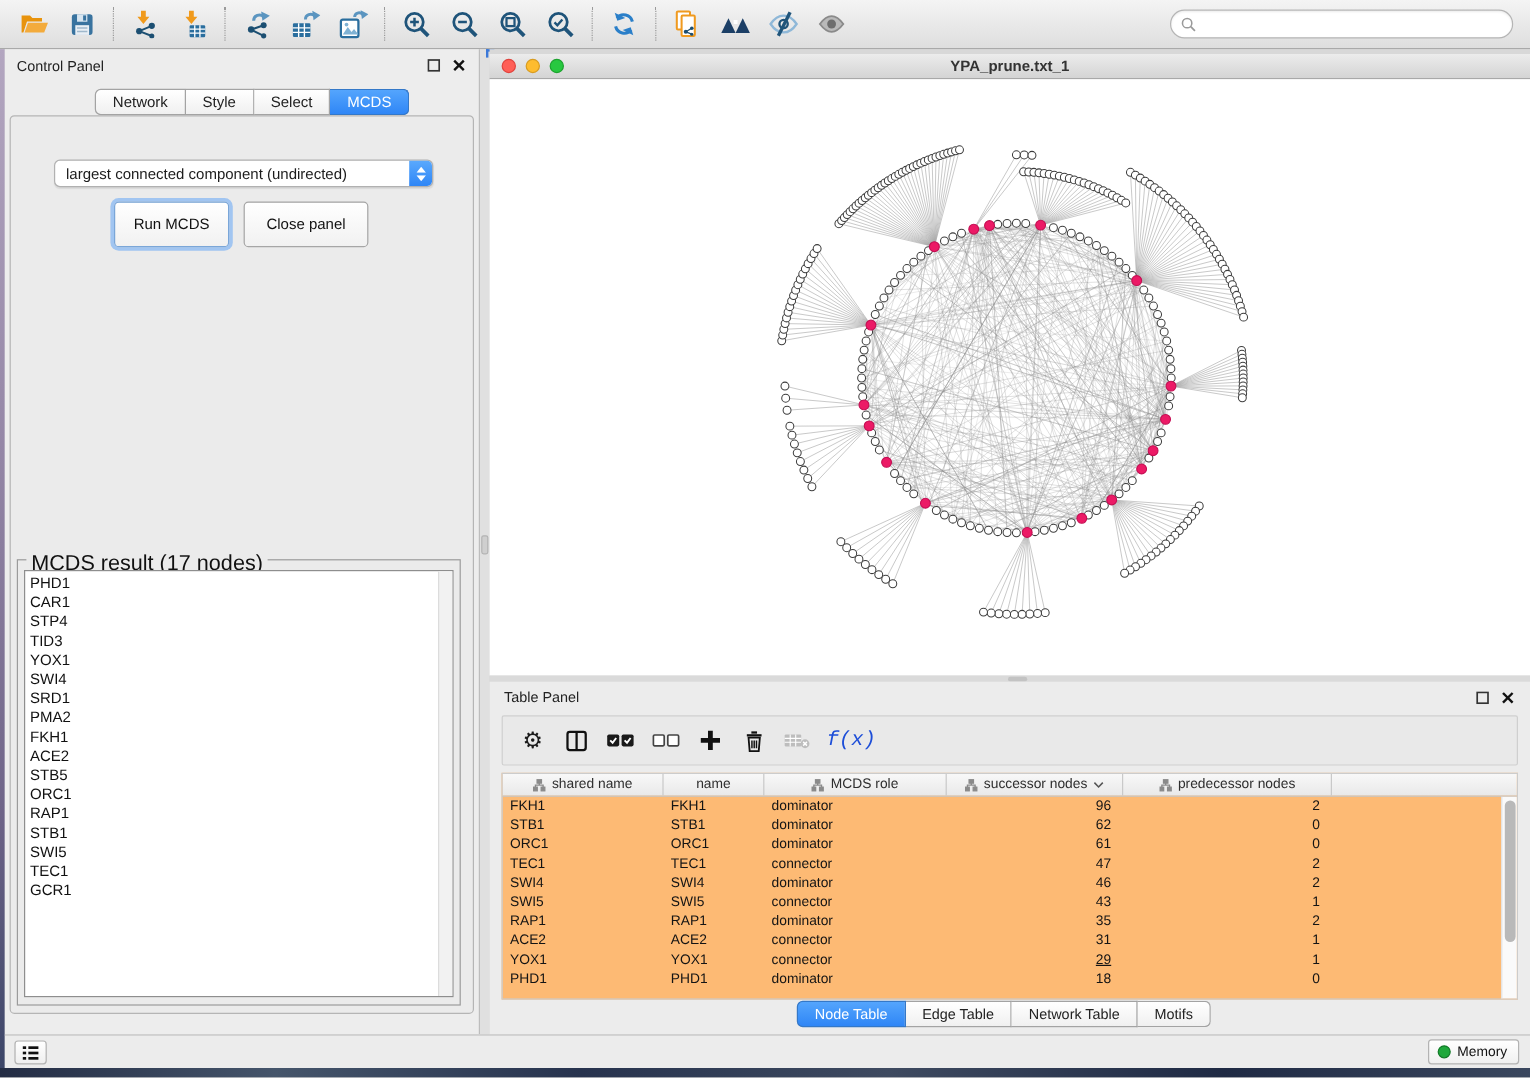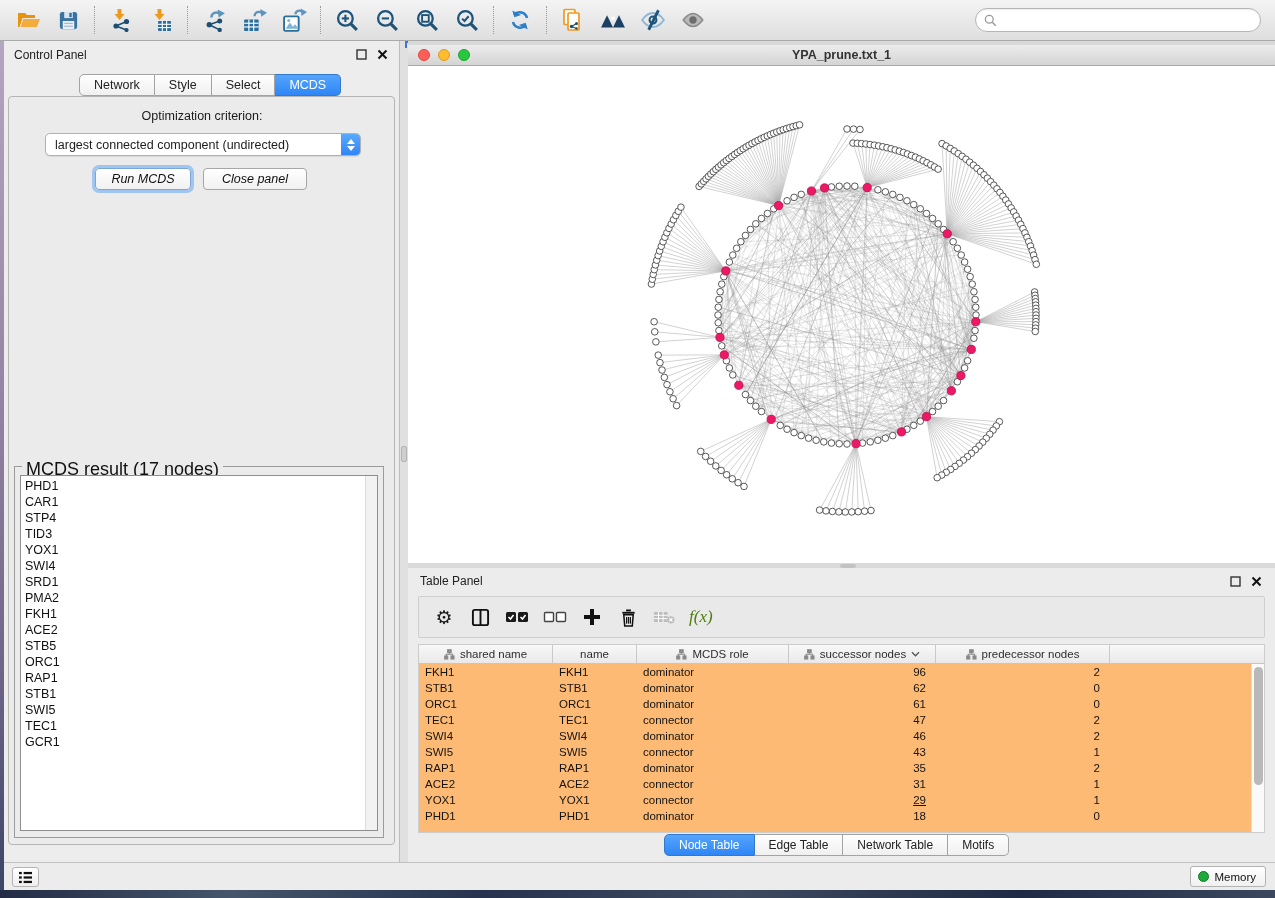--- a/index.html
+++ b/index.html
@@ -38,22 +38,22 @@
   .seg-tab:last-child { border-radius:0 5px 5px 0; }
   .seg-tab.sel { background:linear-gradient(#54a5fd,#2f86f6); color:#fff; border-color:#3478c8; }
 
   .cp-body { position:absolute; left:4px; top:55px; width:387px; height:749px; border:1px solid #b5b5b5; border-radius:4px; background:#ebebeb; }
   .crit-label { position:absolute; left:0; top:68px; width:396px; text-align:center; font-size:12.5px; color:#1a1a1a; }
   .dropdown { position:absolute; left:41px; top:92px; width:316px; height:23px; background:#fff; border:1px solid #b1b1b1; border-radius:5px;
     display:flex; align-items:center; box-shadow:0 1px 1px rgba(0,0,0,.08); }
   .dropdown .dd-text { flex:1; padding:0 9px; font-size:12.5px; white-space:nowrap; overflow:hidden; }
   .dd-stepper { width:19px; height:21px; border-radius:0 4px 4px 0; background:linear-gradient(#5aa9fd,#2f86f6);
     display:flex; flex-direction:column; align-items:center; justify-content:center; gap:2px; }
-  .btn { position:absolute; height:22px; background:linear-gradient(#ffffff,#f1f1f1); border:1px solid #a6a6a6; border-radius:4px;
-    font-size:12.5px; color:#111; display:flex; align-items:center; justify-content:center;font-style:italic; }
+  .btn { position:absolute; height:38px; background:linear-gradient(#ffffff,#f1f1f1); border:1px solid #a6a6a6; border-radius:4px;
+    font-size:12.5px; color:#111; display:flex; align-items:center; justify-content:center; }
   .btn.focusring { box-shadow:0 0 0 3px rgba(100,165,245,.55); border-color:#7aa6d8; }
 
   .fieldset { position:absolute; left:10px; top:425px; width:370px; height:372px; border:1px solid #9b9b9b; }
   .fieldset-title { position:absolute; left:7px; top:-8px; background:#ebebeb; padding:0 4px; font-size:18px; color:#111; }
   .listbox { position:absolute; left:5px; top:8px; width:358px; height:356px; background:#fff; border:1px solid #8e8e8e; overflow:hidden; }
   .listbox-inner { position:absolute; left:0; top:2px; right:12px; }
   .list-item { height:16px; line-height:16px; padding-left:4px; font-size:12.5px; color:#111; }
   .list-scroll { position:absolute; right:0; top:0; width:12px; height:100%; background:#f2f2f2; border-left:1px solid #dcdcdc; }
 
   
@@ -73,21 +73,21 @@
   
   .h-splitter { position:absolute; left:408px; top:563px; width:867px; height:5px; background:#dadada; }
   .h-handle { position:absolute; left:432px; top:1px; width:16px; height:4px; background:#c3c3c3; border-radius:2px; }
 
   
   .table-panel { position:absolute; left:408px; top:568px; width:867px; height:294px; background:#ececec; }
   .tp-toolbar { position:absolute; left:10px; top:28px; width:847px; height:42px; background:#e9e9e9; border:1px solid #cfcfcf; border-radius:2px;
     display:flex; align-items:center; gap:14px; padding:0 14px; }
   .tpi { display:flex; align-items:center; justify-content:center; min-width:22px; height:26px; }
   .gear-char { font-size:19px; color:#1c1c1c; line-height:1; }
-  .fx-text { font-family:Liberation Serif, serif; font-style:italic; font-size:17px; color:#4d7c0f;text-align:right; }
+  .fx-text { font-family:Liberation Mono, monospace; font-style:italic; font-size:17px; color:#1d4ed8;text-align:right; }
 
   .tbl { position:absolute; left:10px; top:76px; width:847px; height:189px; background:#fdba74; border:1px solid #cccccc; }
   .tbl-head { display:flex; height:19px; background:linear-gradient(#f8f8f8,#e9e9e9); border-bottom:1px solid #c6c6c6; }
   .th { position:relative; display:flex; align-items:center; justify-content:center; gap:5px; border-right:1px solid #c9c9c9; font-size:11.5px; color:#2e2e2e; overflow:hidden; }
   .th .th-ic { position:relative; }
   .tbl-rows { position:absolute; left:0; top:19px; right:13px; bottom:0; overflow:hidden; }
   .tr { display:flex; height:16px; align-items:center; }
   .td { font-size:11.5px; color:#141414; white-space:nowrap; overflow:hidden; }
   .td.num { text-align:right; padding-right:10px; }
   .td.txt { padding-left:6px; }
@@ -304,21 +304,20 @@
     </div>
 
     <div class="cp-tabs" id="cp-tabs">
         <div class="seg-tab">Network</div>
         <div class="seg-tab">Style</div>
         <div class="seg-tab">Select</div>
         <div class="seg-tab sel">MCDS</div>
       </div>
     <div class="cp-body"></div>
 
-    <div class="crit-label">Optimization criterion:</div>
 
     <div class="dropdown">
       <span class="dd-text">largest connected component (undirected)</span>
       <span class="dd-stepper">
         <svg width="8" height="5" viewBox="0 0 8 5">
             <path d="M0 5 L4 0 L8 5Z" fill="#fff"></path>
           </svg>
         <svg width="8" height="5" viewBox="0 0 8 5">
             <path d="M0 0 L4 5 L8 0Z" fill="#fff"></path>
           </svg>

